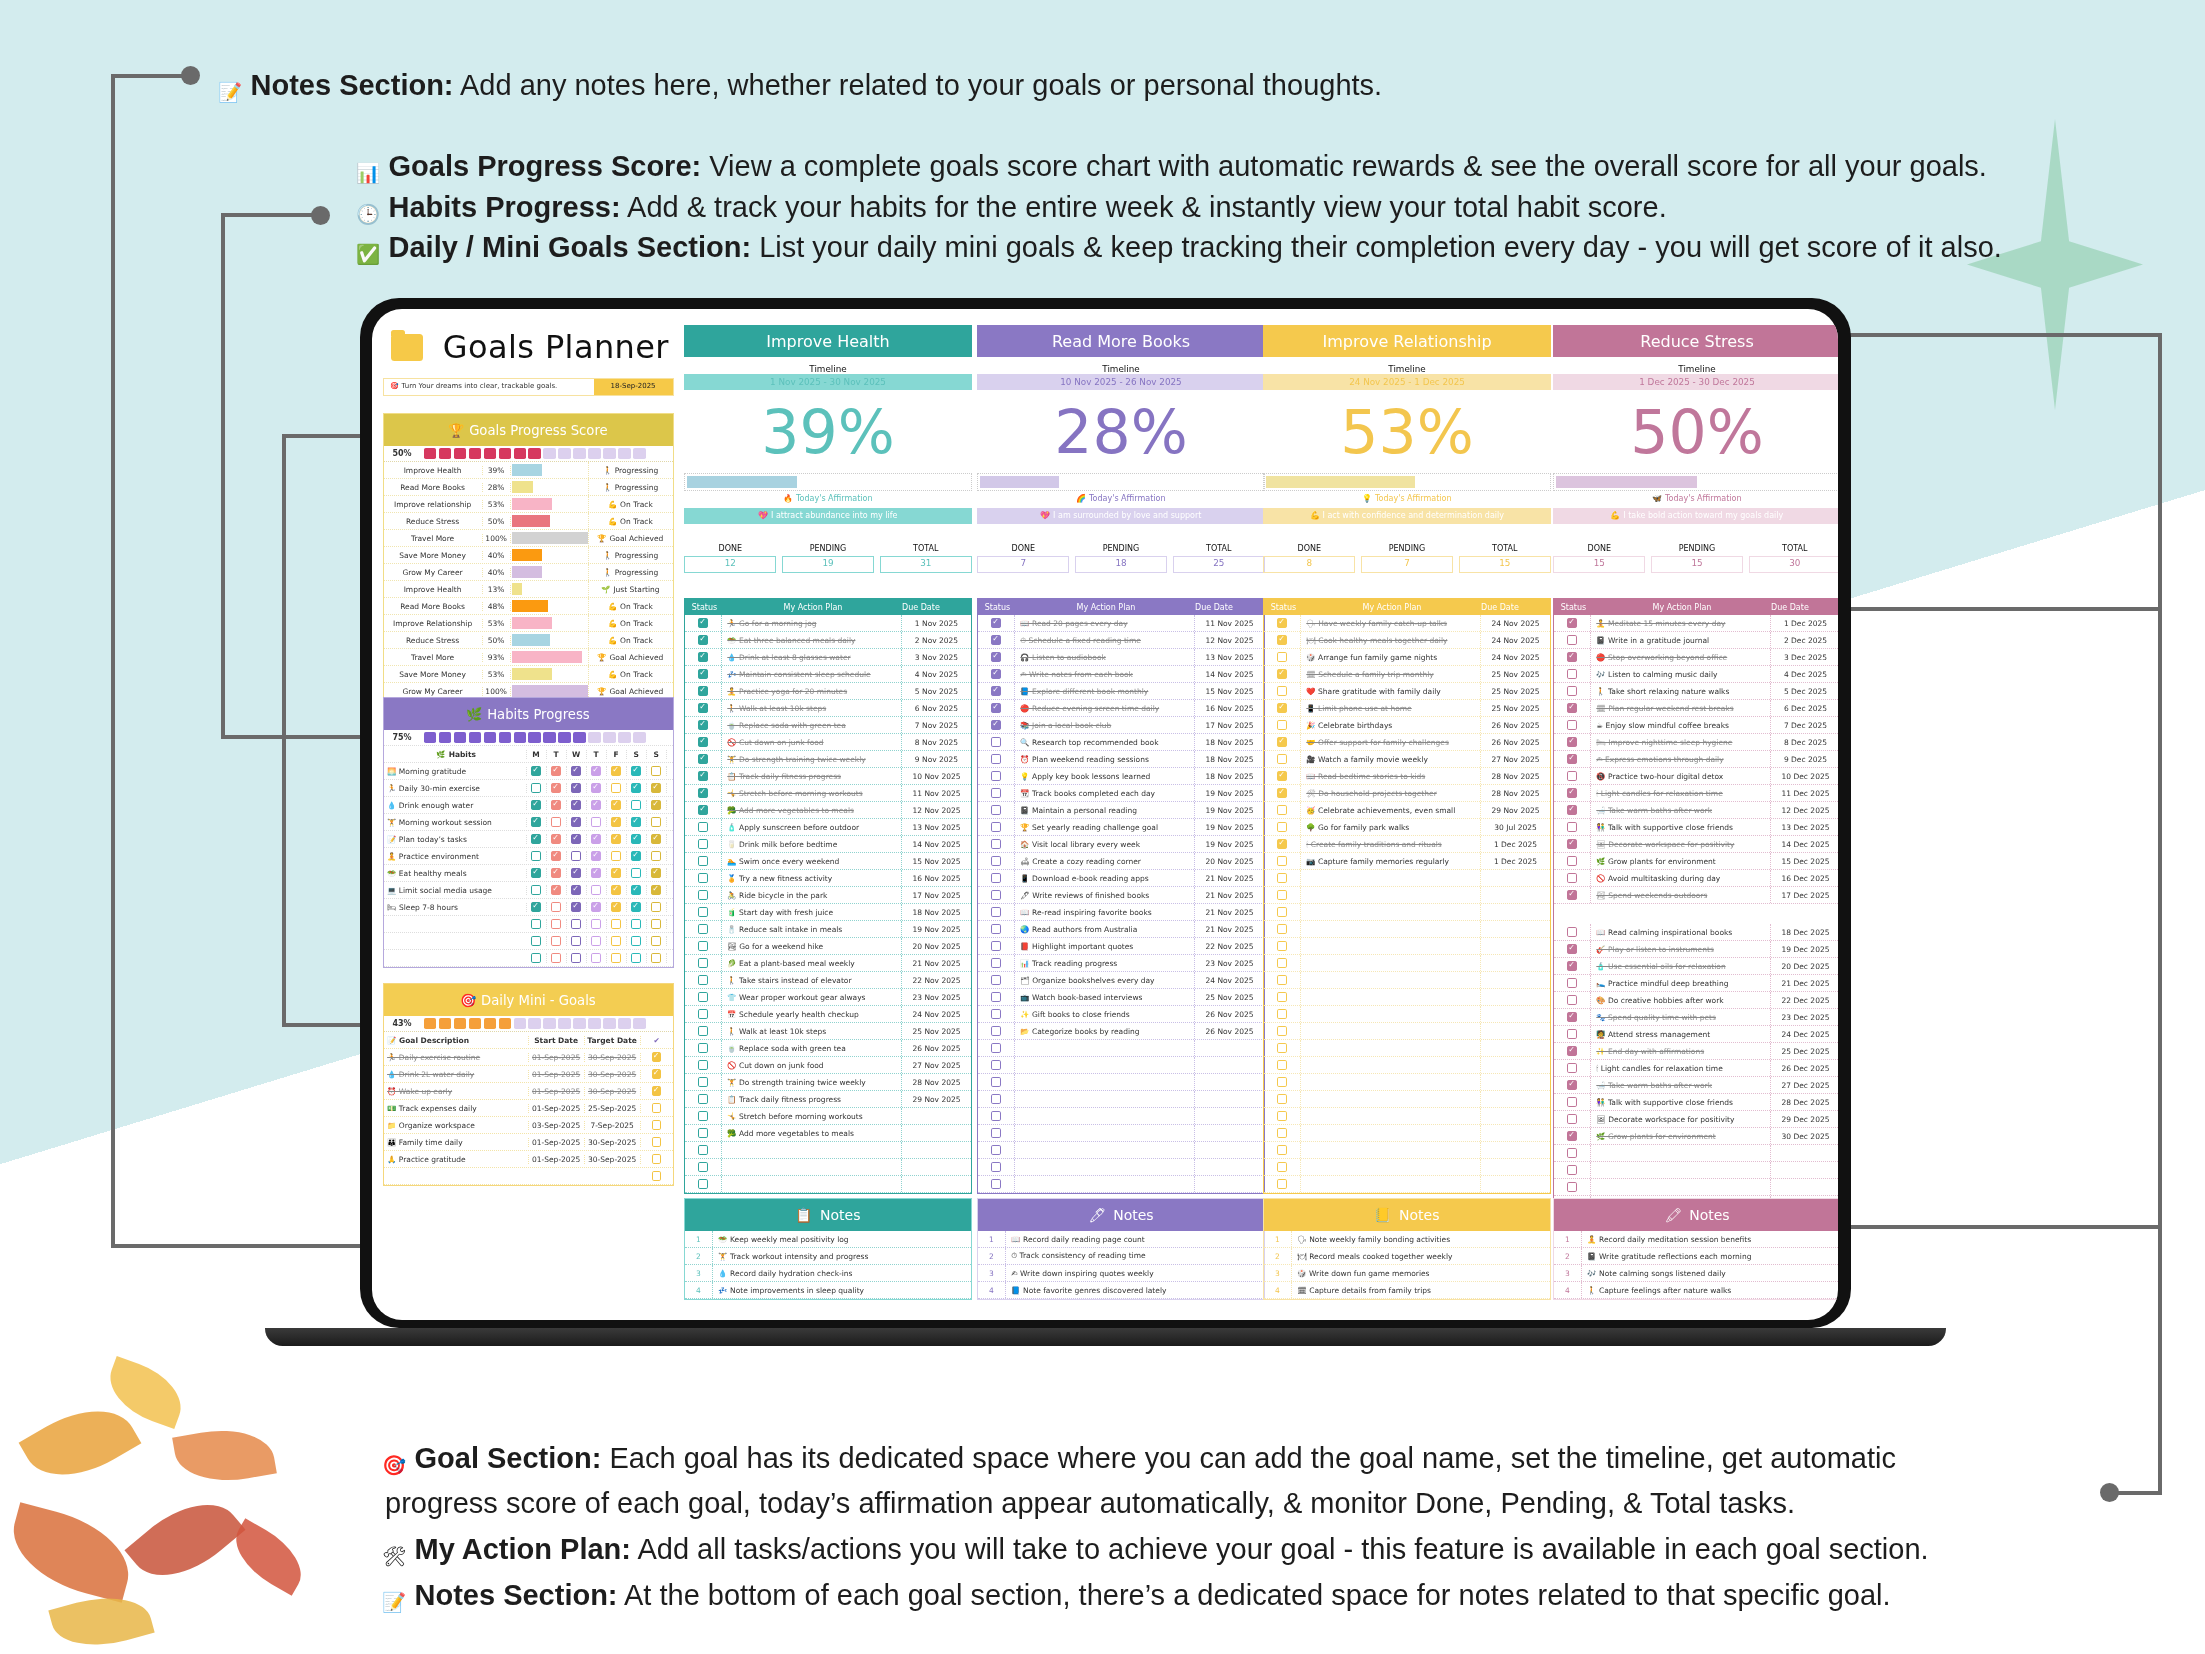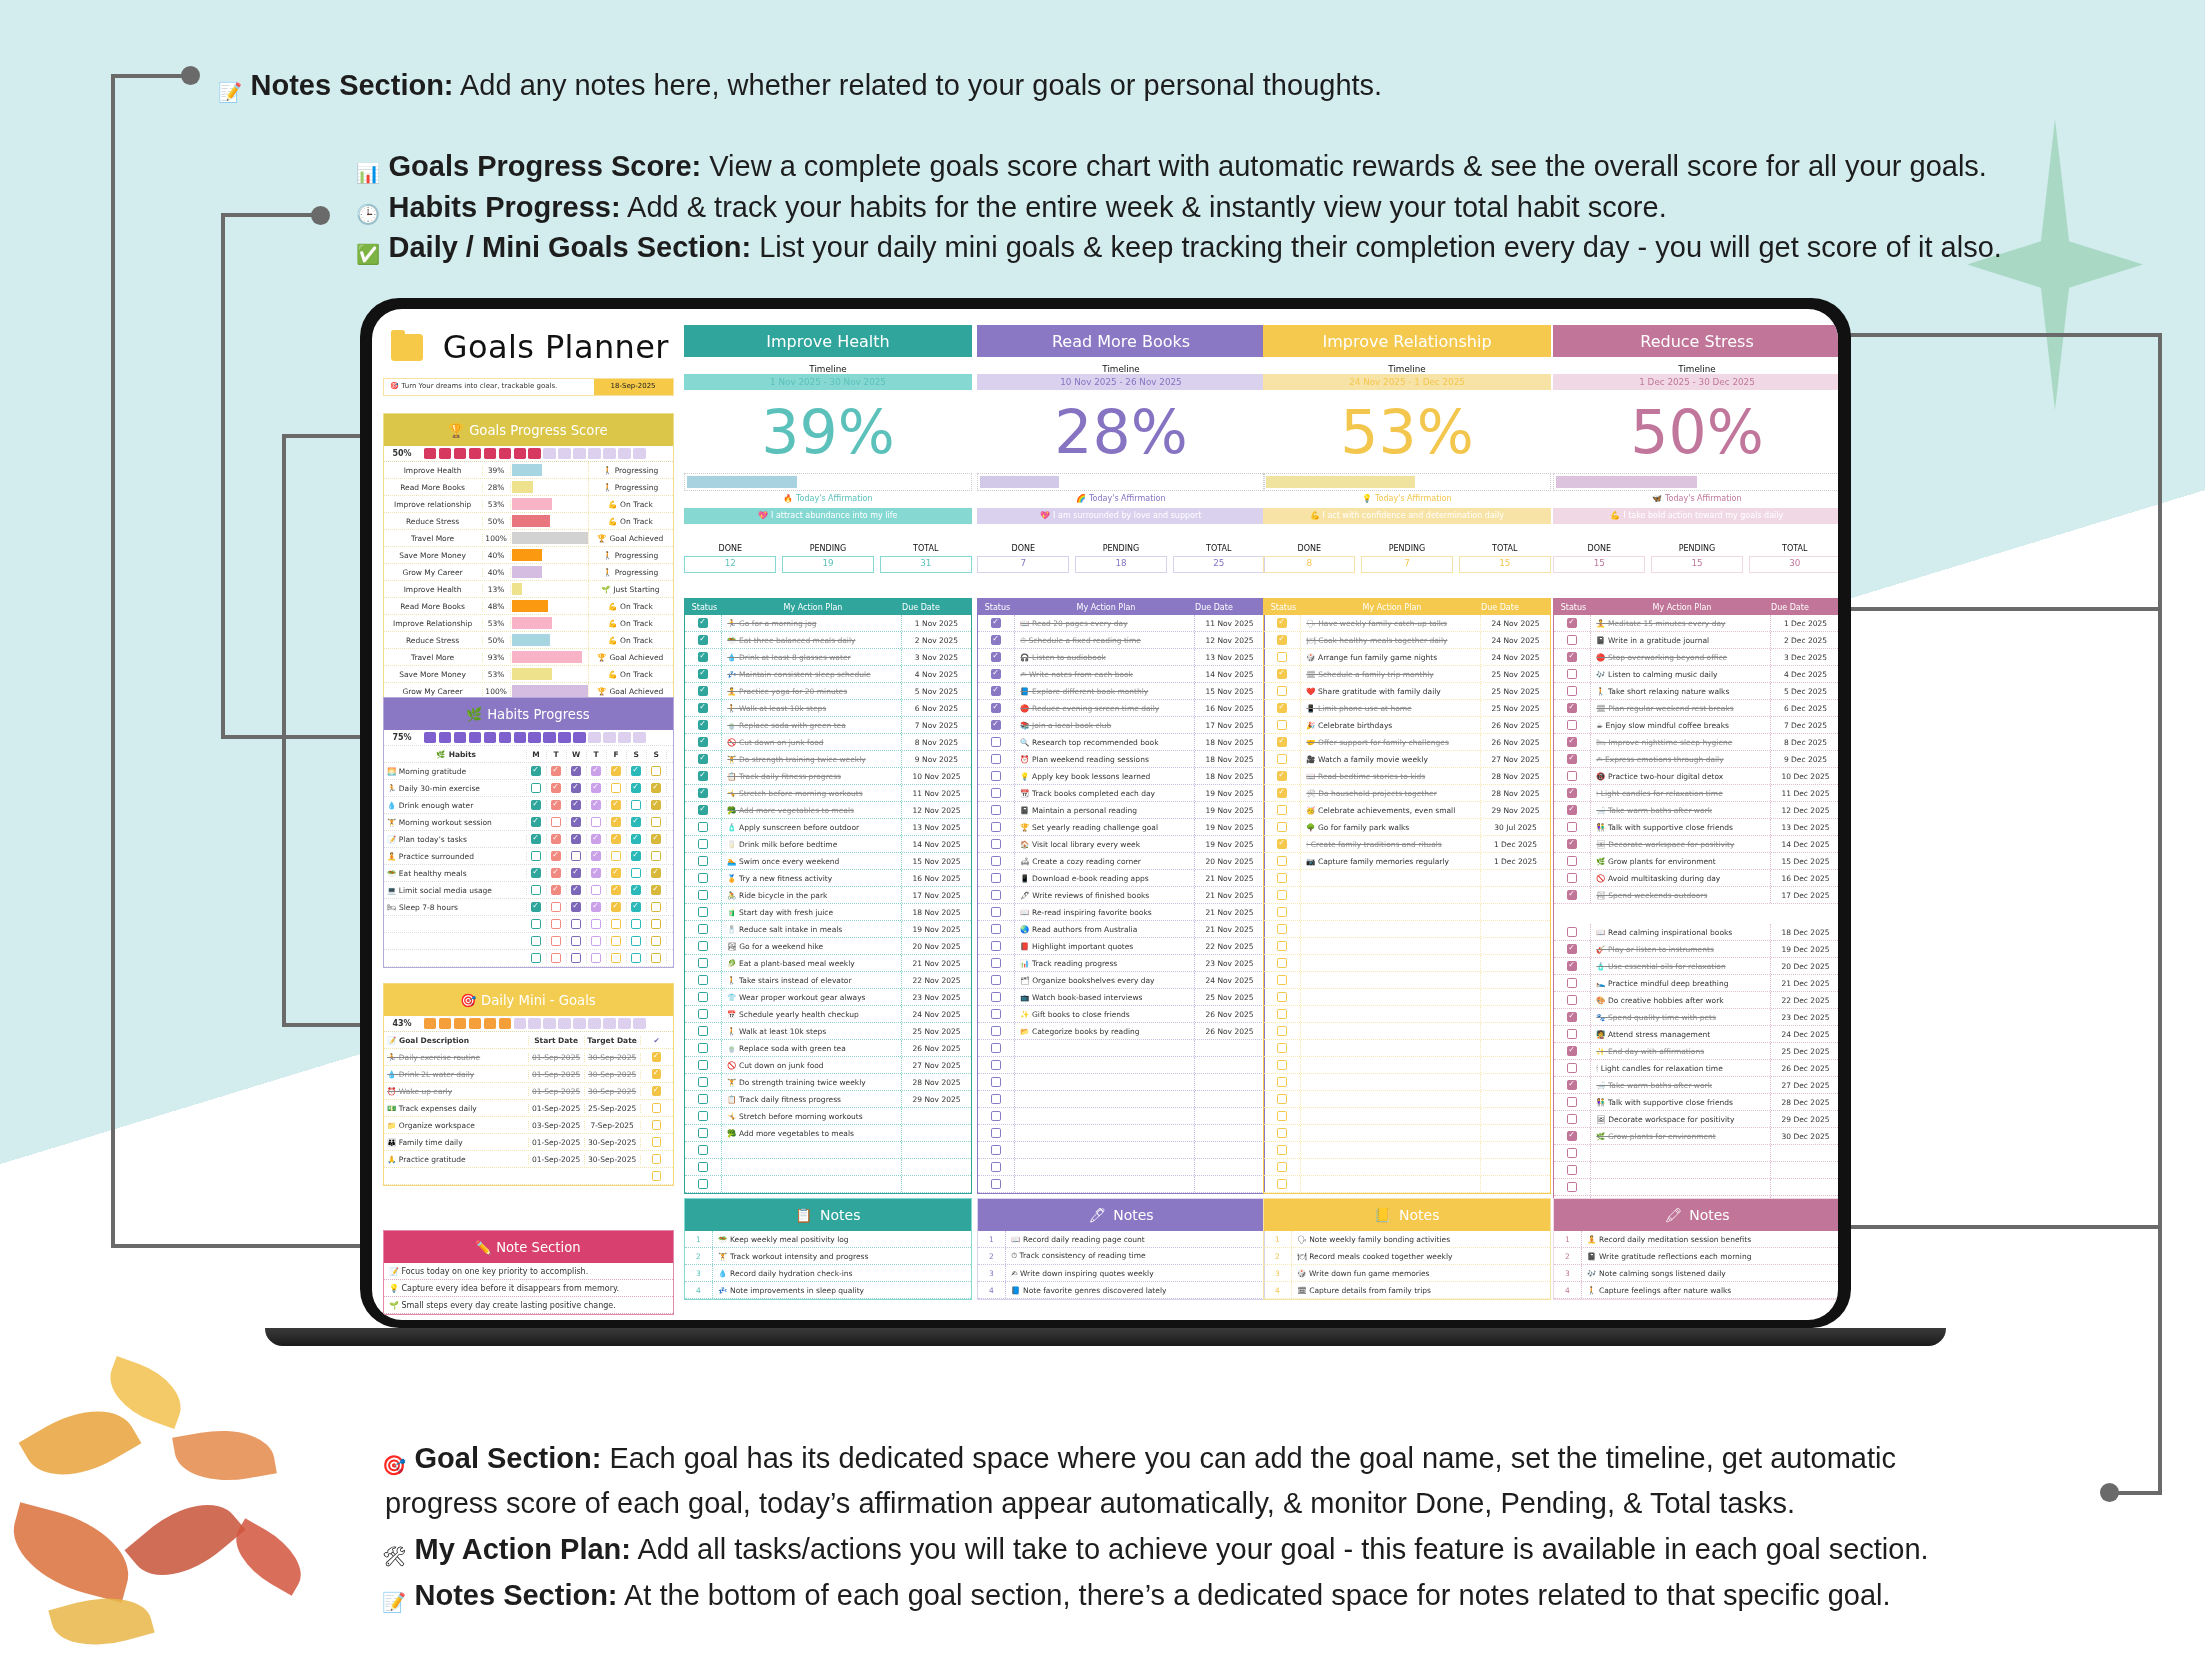--- a/index.html
+++ b/index.html
@@ -477,21 +477,21 @@
             <span class="cb on" style="border-color: rgb(243, 196, 67); background: rgb(243, 196, 67);"></span>
           </span>
           <span class="habit-cell">
             <span class="cb on" style="border-color: rgb(42, 184, 184); background: rgb(42, 184, 184);"></span>
           </span>
           <span class="habit-cell">
             <span class="cb on" style="border-color: rgb(216, 184, 58); background: rgb(216, 184, 58);"></span>
           </span>
         </div>
         <div class="habit-row">
-          <span class="habit-name">🧘 Practice surrounded</span>
+          <span class="habit-name">🧘 Practice environment</span>
           <span class="habit-cell">
             <span class="cb" style="border-color: rgb(47, 165, 156);"></span>
           </span>
           <span class="habit-cell">
             <span class="cb on" style="border-color: rgb(240, 138, 128); background: rgb(240, 138, 128);"></span>
           </span>
           <span class="habit-cell">
             <span class="cb" style="border-color: rgb(125, 103, 184);"></span>
           </span>
           <span class="habit-cell">
@@ -743,26 +743,20 @@
           <span class="mini-desc"></span>
           <span class="mini-start"></span>
           <span class="mini-target"></span>
           <span class="mini-check">
             <span class="cb" style="border-color: rgb(243, 196, 67);"></span>
           </span>
         </div>
       </div>
   </div>
 
-  <div class="panel" style="top:921px;border-color:#e487aa;">
-    <div class="panel-head" style="background:#d8416f;">✏️ Note Section</div>
-    <div class="note-row">📝 Focus today on one key priority to accomplish.</div>
-    <div class="note-row">💡 Capture every idea before it disappears from memory.</div>
-    <div class="note-row">🌱 Small steps every day create lasting positive change.</div>
-  </div>
 
   <div id="goal-cols">
       <div class="goal-col" style="left: 312px;">
         <div class="goal-title" style="background: rgb(47, 165, 156);">Improve Health</div>
         <div class="timeline-label">Timeline</div>
         <div class="timeline-range" style="background: rgb(134, 216, 211); color: rgb(92, 193, 187);">1 Nov 2025 - 30 Nov 2025</div>
         <div class="big-pct" style="color: rgb(92, 193, 187);">39%</div>
         <div class="progress-track">
           <div class="progress-fill" style="width: 39%; background: rgb(168, 210, 224);"></div>
         </div>

